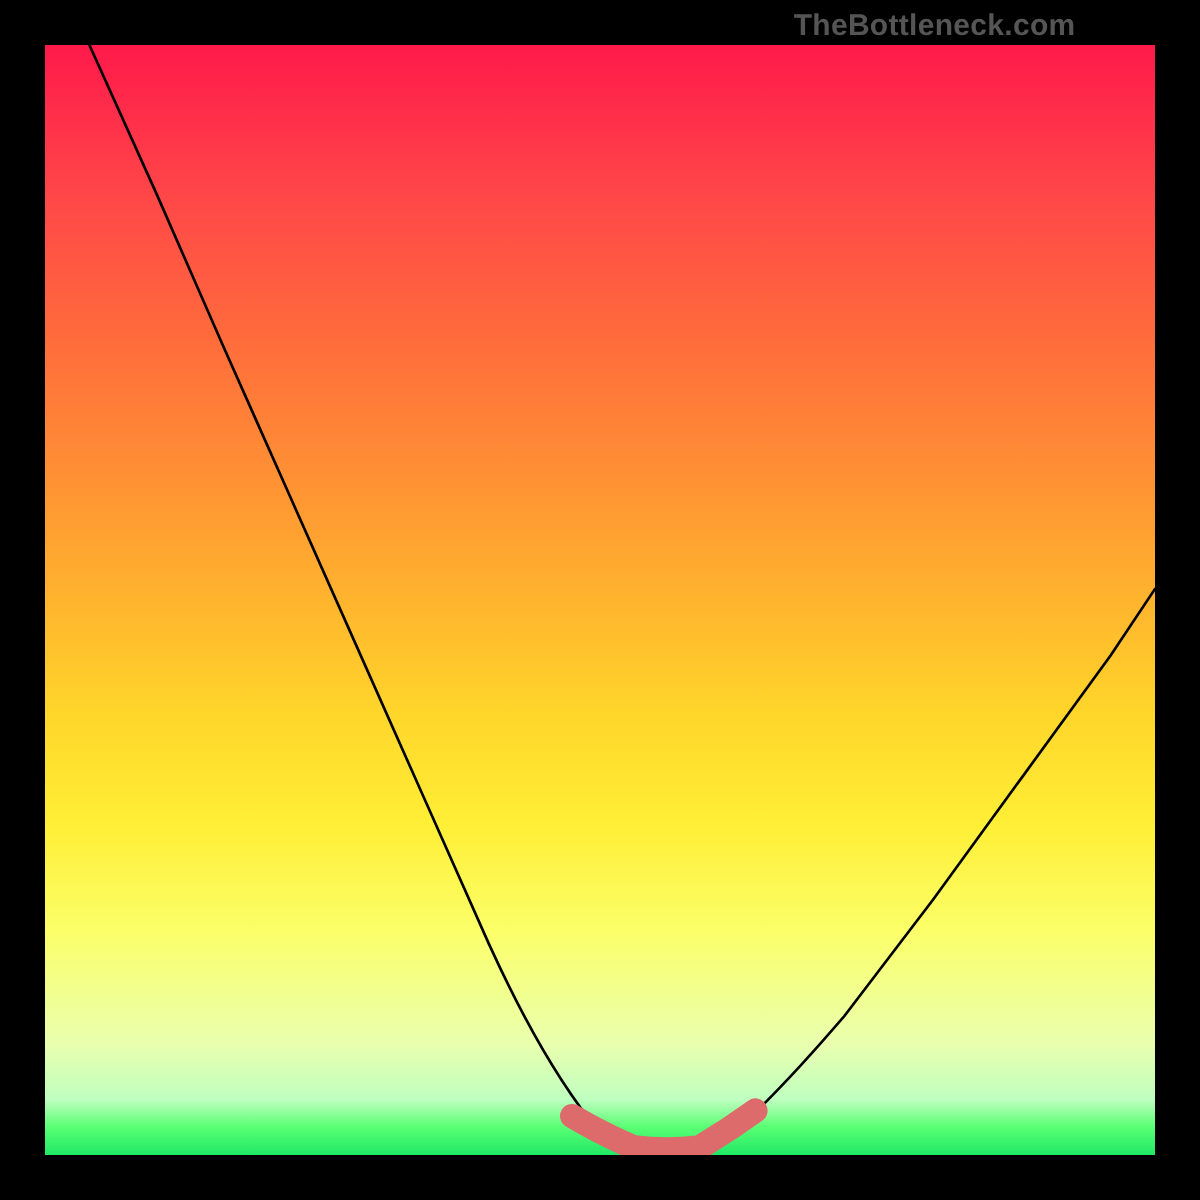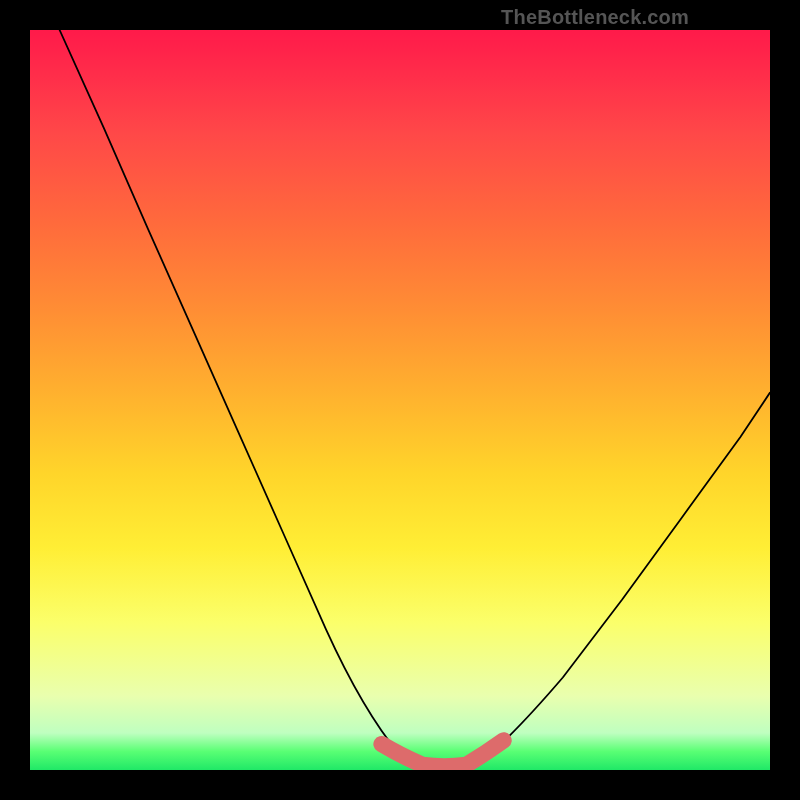--- a/index.html
+++ b/index.html
@@ -9,20 +9,21 @@
     height: 800px;
     background: #000;
     font-family: Arial, Helvetica, sans-serif;
     overflow: hidden;
   }
   .frame {
     position: relative;
     width: 699px;
     height: 800px;
     background: #000;
+    padding-left: 28px;
   }
   .watermark {
     position: absolute;
     top: 6px;
     right: 10px;
     color: #555;
     font-size: 20px;
     font-weight: 600;
     letter-spacing: 0.2px;
     user-select: none;

